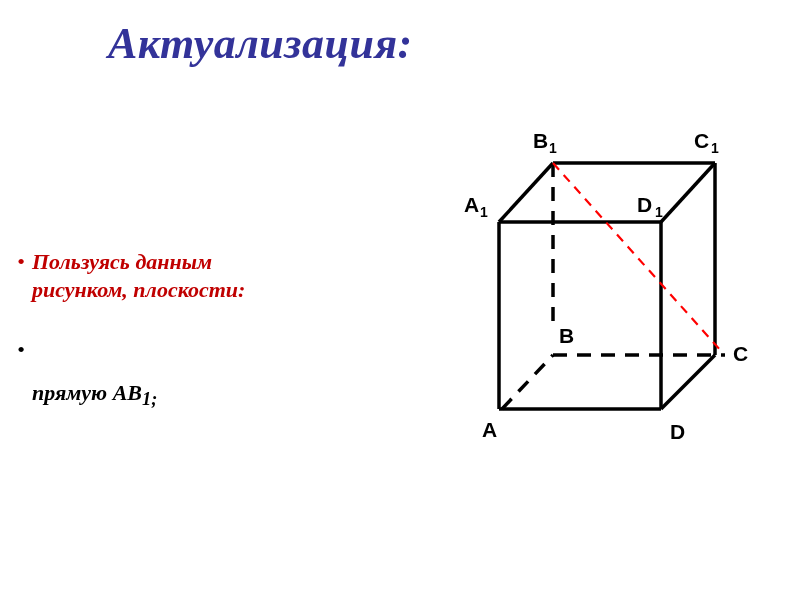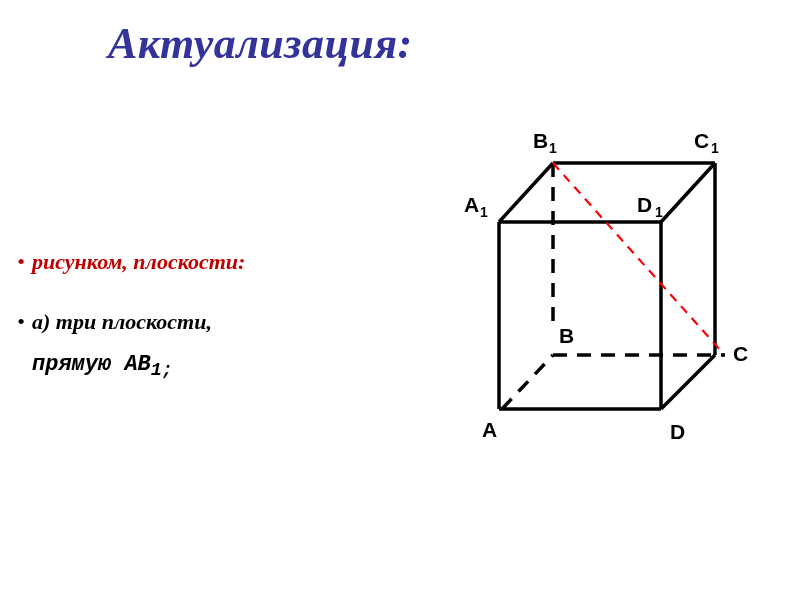--- a/index.html
+++ b/index.html
@@ -68,21 +68,21 @@
     color: #000000;
   }
   .bullet-text sub {
     font-size: 15px;
     vertical-align: baseline;
     position: relative;
     top: 4px;
   }
   .sub-line {
     margin-left: 22px;
-    font-family: Liberation Mono, monospace;
+    font-family: Liberation Serif, serif;
     font-style: italic;
     font-weight: bold;
     font-size: 22px;
     line-height: 30px;
     color: #000000;
   }
   .gap {
     height: 18px;
   }
   .figure {
@@ -113,30 +113,30 @@
 
 <div class="slide">
 
   <div class="title">Актуализация:</div>
 
   <div class="bullets">
 
     <div class="bullet-row">
       <div class="bullet-dot">•</div>
       <div class="bullet-text red">
+        <div>Пользуясь данным</div>
         <div>рисунком, плоскости:</div>
       </div>
     </div>
 
     <div class="gap"></div>
 
     <div class="bullet-row">
       <div class="bullet-dot black">•</div>
       <div class="bullet-text black">
-        <div>а)  три плоскости,</div>
       </div>
     </div>
 
     <div class="sub-line">
       <span>прямую АВ</span><sub>1;</sub>
     </div>
 
   </div>
 
   <div class="figure">

